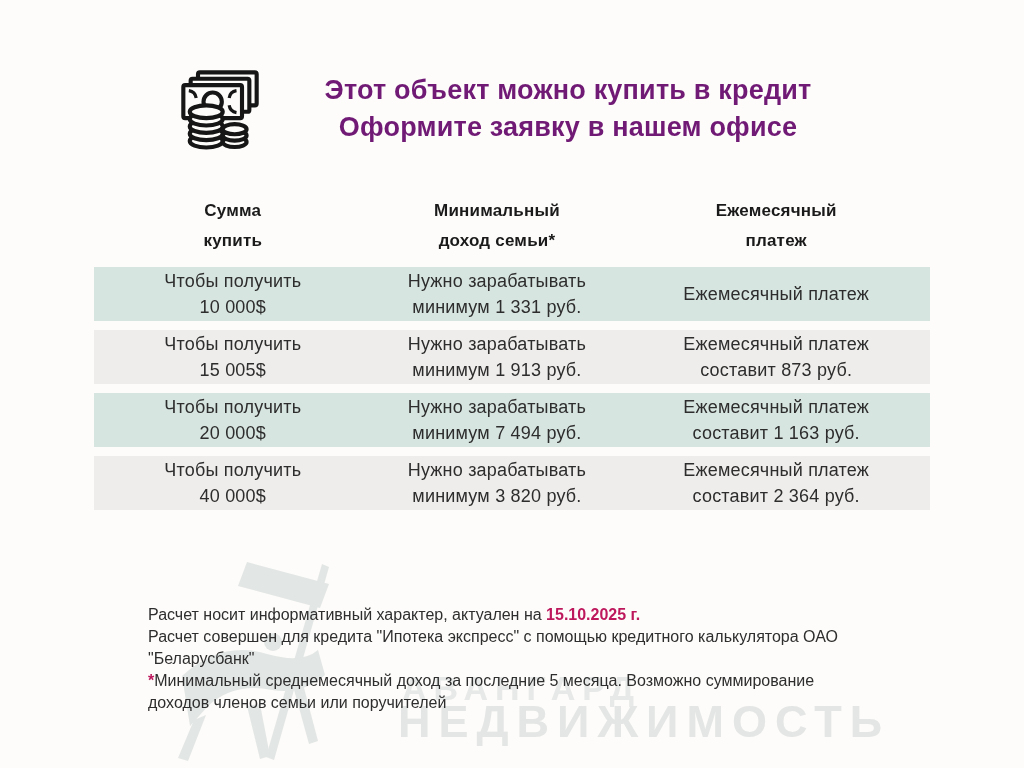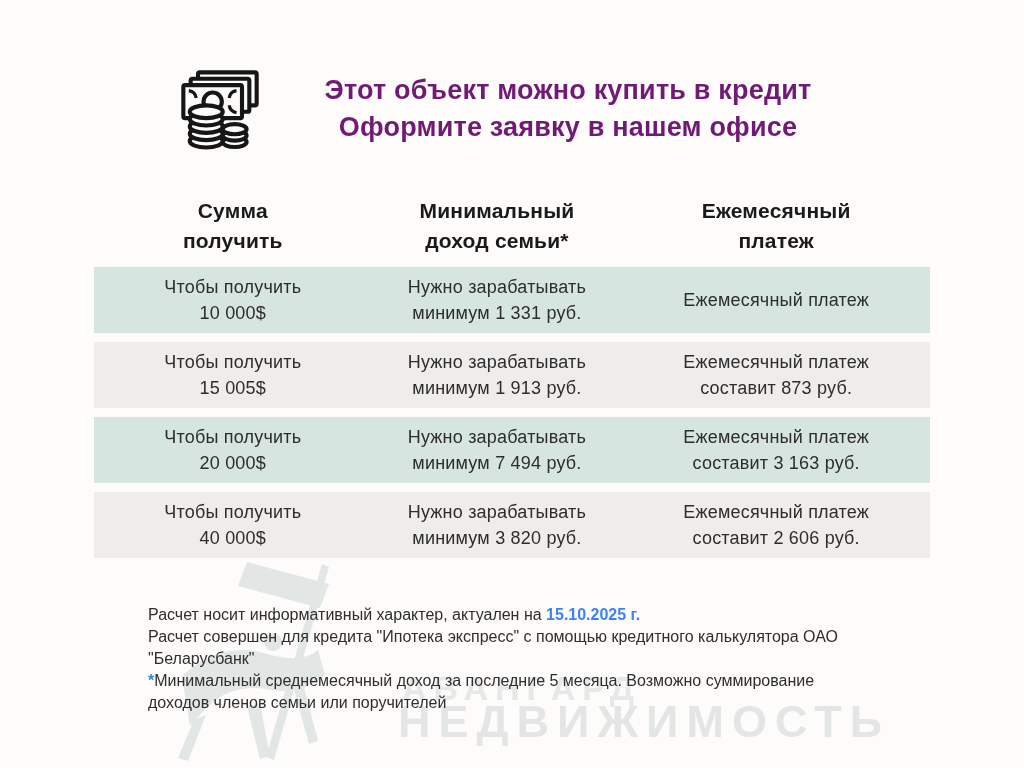--- a/index.html
+++ b/index.html
@@ -16,40 +16,40 @@
     position:absolute;left:260px;top:72px;width:616px;
     text-align:center;font-weight:700;font-size:27px;line-height:37px;
     color:#701a75;letter-spacing:0.2px;
   }
   
   .thead{
     position:absolute;left:94px;top:196px;width:836px;
     display:grid;grid-template-columns:33.2% 30% 36.8%;
   }
   .th{
-    text-align:center;font-weight:700;font-size:21px;line-height:30px;
+    text-align:center;font-weight:700;font-size:17px;line-height:30px;
     color:#1a1a1a;letter-spacing:0.2px;
   }
   .rows{position:absolute;left:94px;top:267px;width:836px;}
   .row{
-    height:66px;margin-bottom:9px;
+    height:54px;margin-bottom:9px;
     display:grid;grid-template-columns:33.2% 30% 36.8%;
   }
   .cell{
     display:flex;flex-direction:column;justify-content:center;
     text-align:center;font-size:18px;line-height:26px;color:#2d2d2d;
     letter-spacing:0.2px;
   }
   
   .footer{
     position:absolute;left:148px;top:604px;width:760px;
     font-size:16px;line-height:22px;color:#2e2e2e;z-index:3;
   }
   .footer .fline{white-space:nowrap;}
-  .footer b{font-weight:700;color:#3b82f6;}
+  .footer b{font-weight:700;color:#be185d;}
   
   .wm-logo{position:absolute;left:152px;top:554px;z-index:1;}
   .wm-line1{
     position:absolute;left:402px;top:669px;z-index:1;
     font-size:34px;font-weight:700;letter-spacing:7px;color:#e6e9e7;white-space:nowrap;
   }
   .wm-line2{
     position:absolute;left:398px;top:696px;z-index:1;
     font-size:45px;font-weight:700;letter-spacing:8px;color:#e3e6e4;white-space:nowrap;
   }
@@ -95,21 +95,21 @@
   </svg>
 
   <div class="title">
     <div>Этот объект можно купить в кредит</div>
     <div>Оформите заявку в нашем офисе</div>
   </div>
 
   <div class="thead">
     <div class="th">
       <div>Сумма</div>
-      <div>получить</div>
+      <div>купить</div>
     </div>
     <div class="th">
       <div>Минимальный</div>
       <div>доход семьи*</div>
     </div>
     <div class="th">
       <div>Ежемесячный</div>
       <div>платеж</div>
     </div>
   </div>
@@ -149,36 +149,36 @@
       <div class="cell">
         <div>Чтобы получить</div>
           <div>20 000$</div>
       </div>
       <div class="cell">
         <div>Нужно зарабатывать</div>
           <div>минимум 7 494 руб.</div>
       </div>
       <div class="cell">
         <div>Ежемесячный платеж</div>
-          <div>составит 3 163 руб.</div>
+          <div>составит 1 163 руб.</div>
       </div>
     </div>
 
     <div class="row" style="background: rgb(239, 237, 235);">
       <div class="cell">
         <div>Чтобы получить</div>
           <div>40 000$</div>
       </div>
       <div class="cell">
         <div>Нужно зарабатывать</div>
           <div>минимум 3 820 руб.</div>
       </div>
       <div class="cell">
         <div>Ежемесячный платеж</div>
-          <div>составит 2 606 руб.</div>
+          <div>составит 2 364 руб.</div>
       </div>
     </div>
 
   </div>
 
   <div class="footer">
     <div class="fline"><span>Расчет носит информативный характер, актуален на </span><b>15.10.2025 г.</b></div>
     <div class="fline">Расчет совершен для кредита "Ипотека экспресс" с помощью кредитного калькулятора ОАО</div>
     <div class="fline">"Беларусбанк"</div>
     <div class="fline"><b>*</b><span>Минимальный среднемесячный доход за последние 5 месяца. Возможно суммирование</span></div>

